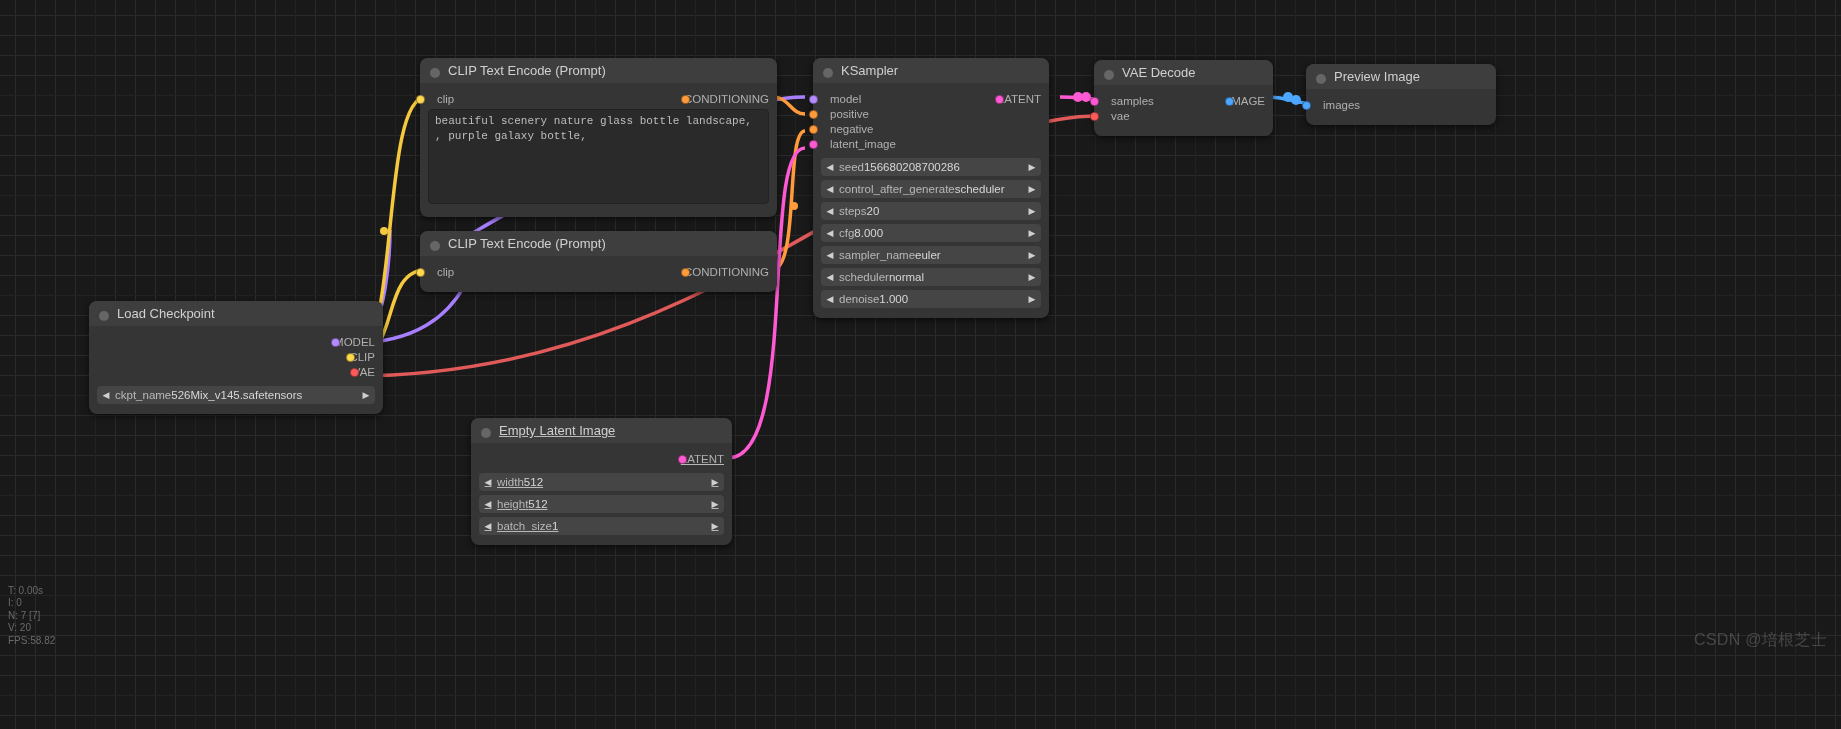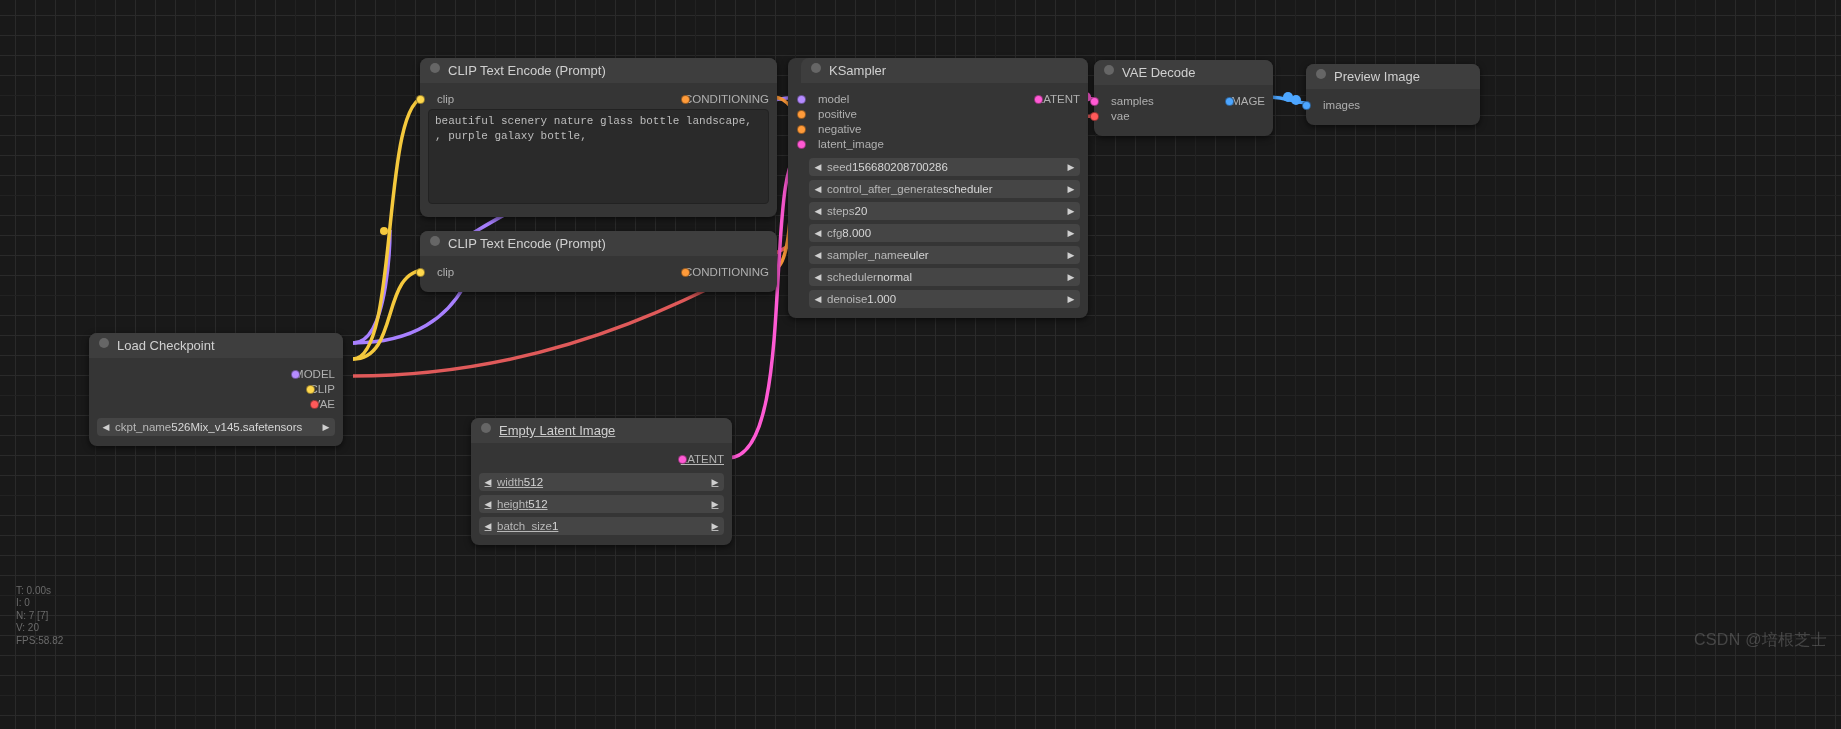--- a/index.html
+++ b/index.html
@@ -39,21 +39,21 @@
     box-shadow: 0 2px 6px rgba(0,0,0,0.6);
     overflow: visible;
   }
   .node-header {
     background: #3e3e3e;
     border-radius: 8px 8px 0 0;
     padding: 5px 10px;
     font-size: 13px;
     color: #d0d0d0;
     display: flex;
-    align-items: flex-start;
+    align-items: flex-end;
     gap: 8px;
   }
   .node-header .dot {
     width: 10px; height: 10px; border-radius: 50%;
     background: #666;
   }
   .node-body { padding: 6px 8px 10px 8px; }
   .ports {
     display: flex;
     justify-content: space-between;
@@ -105,21 +105,21 @@
   .widget .arrow {
     width: 14px; text-align: center;
     color: #cfcfcf;
     font-size: 9px;
     cursor: pointer;
   }
   .widget .wlabel { flex: 0 0 auto; padding-left: 2px; color:#b8b8b8; }
   .widget .wvalue { flex: 1 1 auto; text-align: left; padding-right: 2px; color:#d6d6d6; }
   .stats {
     position: absolute;
-    left: 16px;
+    left: 8px;
     bottom: 82px;
     font-size: 10px;
     line-height: 1.25;
     color: #6a6a6a;
     font-family: Arial, sans-serif;
   }
   .watermark {
     position: absolute;
     right: 14px;
     bottom: 78px;
@@ -164,21 +164,21 @@
 
     <path d="M 1060 97 C 1080 97, 1080 99, 1098 99" stroke="#ff5ad4" stroke-width="3.5" fill="none"></path>
     <circle cx="1078" cy="97" r="5" fill="#ff5ad4"></circle>
     <circle cx="1086" cy="97" r="5" fill="#ff5ad4"></circle>
 
     <path d="M 1268 97 C 1290 97, 1290 103, 1310 103" stroke="#4da6ff" stroke-width="3.5" fill="none"></path>
     <circle cx="1288" cy="97" r="5" fill="#4da6ff"></circle>
     <circle cx="1296" cy="100" r="5" fill="#4da6ff"></circle>
   </svg>
 
-  <div class="node" style="left:89px; top:301px; width:254px;margin-top:32px;">
+  <div class="node" style="left:89px; top:301px; width:294px;">
     <div class="node-header">
       <span class="dot"></span>
       <span>Load Checkpoint</span>
     </div>
     <div class="node-body">
       <div class="ports">
         <div class="col"></div>
         <div class="col right">
           <div class="port right">
               <span>MODEL</span>
@@ -279,21 +279,21 @@
         </div>
       <div class="widget">
           <span class="arrow">◀</span>
           <span class="wlabel">batch_size</span>
           <span class="wvalue">1</span>
           <span class="arrow">▶</span>
         </div>
     </div>
   </div>
 
-  <div class="node" style="left:788px; top:58px; width:300px;padding-left:13px;">
+  <div class="node" style="left:813px; top:58px; width:236px;">
     <div class="node-header">
         <span class="dot"></span>
         <span>KSampler</span>
       </div>
     <div class="node-body">
       <div class="ports">
         <div class="col">
           <div class="port left">
               <span class="knob c-model"></span>
               <span>model</span>
@@ -383,21 +383,21 @@
         <div class="col right">
           <div class="port right">
               <span>IMAGE</span>
               <span class="knob c-image"></span>
             </div>
         </div>
       </div>
     </div>
   </div>
 
-  <div class="node" style="left:1306px; top:64px; width:174px;">
+  <div class="node" style="left:1306px; top:64px; width:190px;">
     <div class="node-header">
         <span class="dot"></span>
         <span>Preview Image</span>
       </div>
     <div class="node-body">
       <div class="ports">
         <div class="col">
           <div class="port left">
               <span class="knob c-image"></span>
               <span>images</span>

